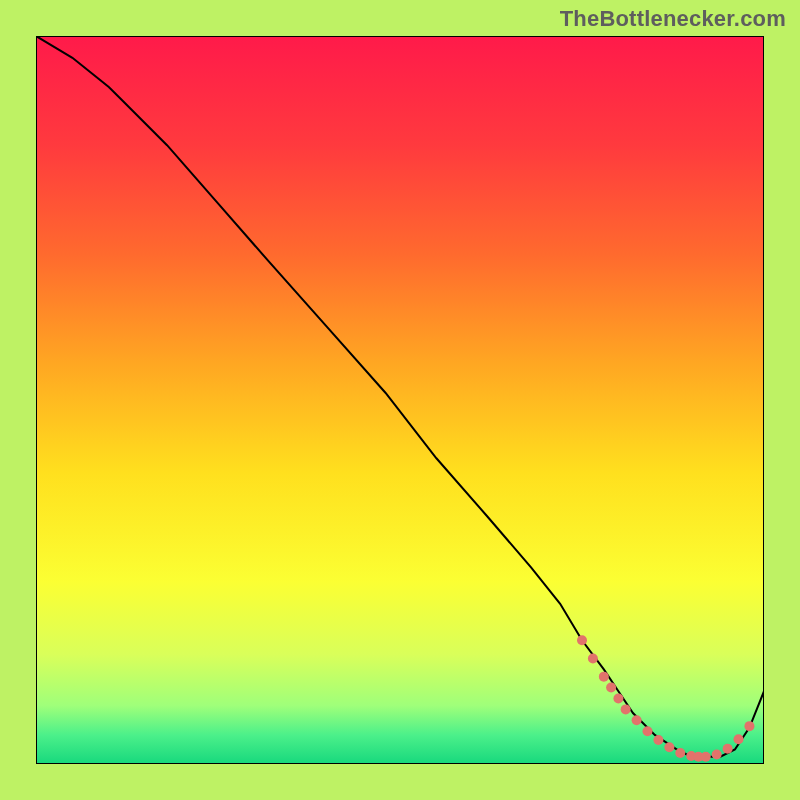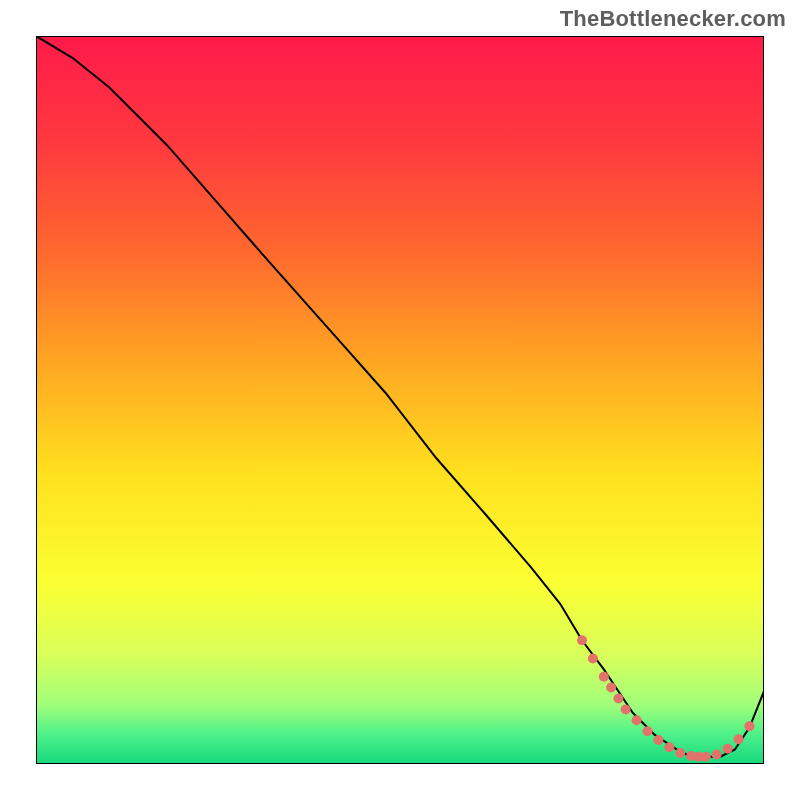--- a/index.html
+++ b/index.html
@@ -1,17 +1,17 @@
 <!DOCTYPE html>
 <html><head>
 <meta charset="utf-8">
 <style>
   * { margin: 0; padding: 0; box-sizing: border-box; }
   html, body { width: 800px; height: 800px; background: #000; overflow: hidden; }
-  .root { position: relative; width: 800px; height: 800px; background: #ffffff; }
+  .root { position: relative; width: 800px; height: 800px; background: #bef264; }
   .watermark {
     position: absolute;
     top: 6px;
     right: 14px;
     color: #5e5e5e;
     font-family: Arial, Helvetica, sans-serif;
     font-size: 22px;
     font-weight: 600;
     letter-spacing: 0.2px;
     user-select: none;

